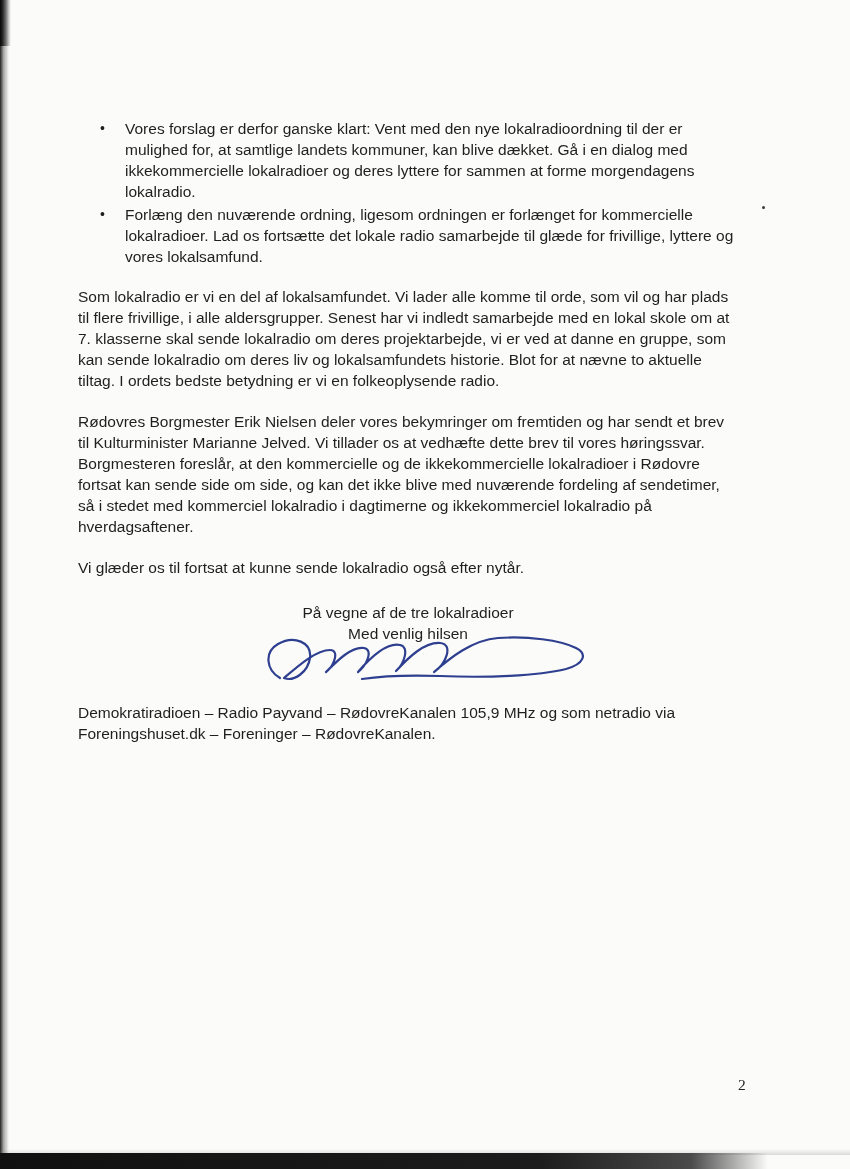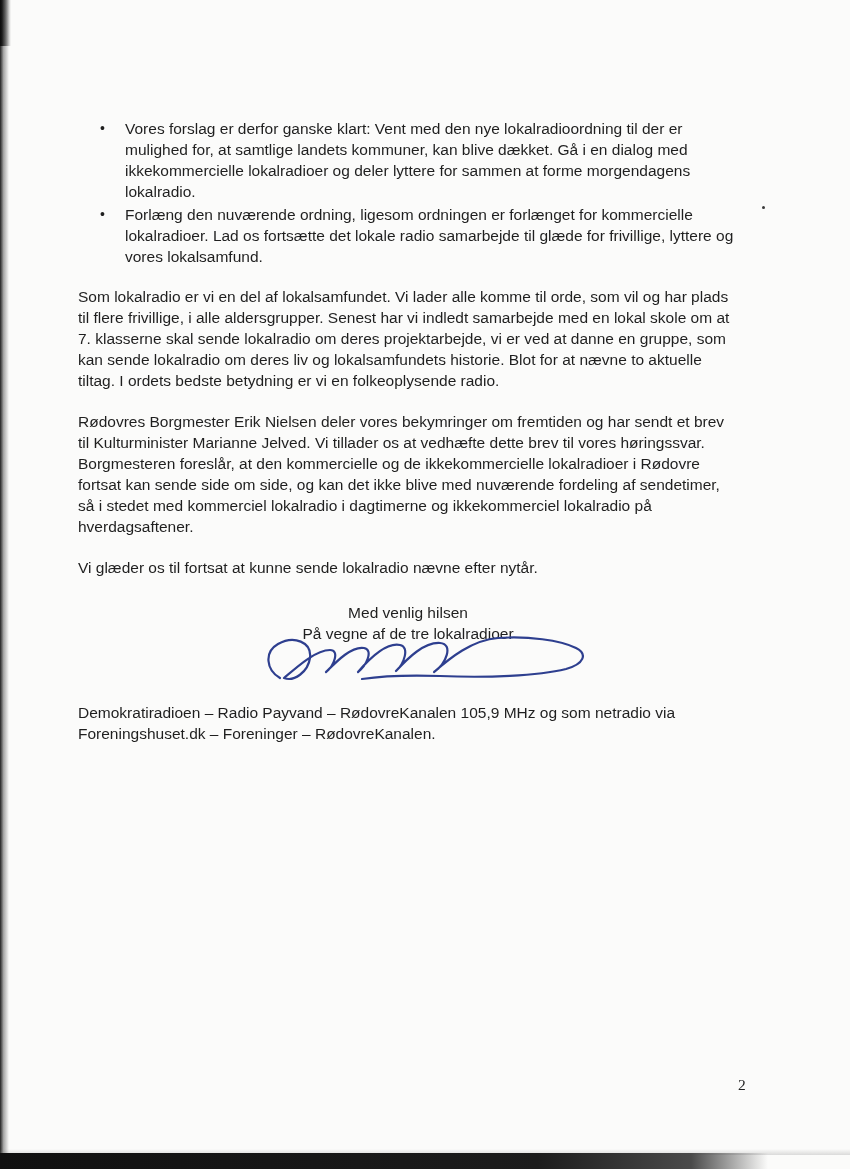--- a/index.html
+++ b/index.html
@@ -113,37 +113,37 @@
 <div class="scan-corner-top-left"></div>
 <div class="scan-edge-bottom-soft"></div>
 <div class="scan-edge-bottom"></div>
 <div class="scan-dot"></div>
 
 <div class="content">
 
   <div class="bullet-list">
     <div class="bullet-item">
       <span class="bullet-glyph">•</span>
-      <span>Vores forslag er derfor ganske klart: Vent med den nye lokalradioordning til der er mulighed for, at samtlige landets kommuner, kan blive dækket. Gå i en dialog med ikkekommercielle lokalradioer og deler lyttere for sammen at forme morgendagens lokalradio.</span>
+      <span>Vores forslag er derfor ganske klart: Vent med den nye lokalradioordning til der er mulighed for, at samtlige landets kommuner, kan blive dækket. Gå i en dialog med ikkekommercielle lokalradioer og deres lyttere for sammen at forme morgendagens lokalradio.</span>
     </div>
     <div class="bullet-item">
       <span class="bullet-glyph">•</span>
       <span>Forlæng den nuværende ordning, ligesom ordningen er forlænget for kommercielle lokalradioer. Lad os fortsætte det lokale radio samarbejde til glæde for frivillige, lyttere og vores lokalsamfund.</span>
     </div>
   </div>
 
   <p class="para">Som lokalradio er vi en del af lokalsamfundet. Vi lader alle komme til orde, som vil og har plads til flere frivillige, i alle aldersgrupper. Senest har vi indledt samarbejde med en lokal skole om at 7. klasserne skal sende lokalradio om deres projektarbejde, vi er ved at danne en gruppe, som kan sende lokalradio om deres liv og lokalsamfundets historie. Blot for at nævne to aktuelle tiltag. I ordets bedste betydning er vi en folkeoplysende radio.</p>
 
   <p class="para">Rødovres Borgmester Erik Nielsen deler vores bekymringer om fremtiden og har sendt et brev til Kulturminister Marianne Jelved. Vi tillader os at vedhæfte dette brev til vores høringssvar. Borgmesteren foreslår, at den kommercielle og de ikkekommercielle lokalradioer i Rødovre fortsat kan sende side om side, og kan det ikke blive med nuværende fordeling af sendetimer, så i stedet med kommerciel lokalradio i dagtimerne og ikkekommerciel lokalradio på hverdagsaftener.</p>
 
-  <p class="para">Vi glæder os til fortsat at kunne sende lokalradio nævne efter nytår.</p>
+  <p class="para">Vi glæder os til fortsat at kunne sende lokalradio også efter nytår.</p>
 
   <div class="closing">
+    <div class="line">På vegne af de tre lokalradioer</div>
     <div class="line">Med venlig hilsen</div>
-    <div class="line">På vegne af de tre lokalradioer</div>
     <div class="signature-wrap">
       <svg width="350" height="78" viewBox="0 0 350 78" aria-hidden="true">
         <path fill="none" stroke-width="2.2" stroke-linecap="round" stroke-linejoin="round" d="M26 52
                  C 12 44, 10 26, 24 18
                  C 40 9, 58 16, 56 32
                  C 54 46, 40 56, 30 52
                  C 44 40, 62 24, 76 24
                  C 86 24, 80 40, 72 46
                  C 84 34, 98 20, 110 22
                  C 120 24, 112 40, 104 46

